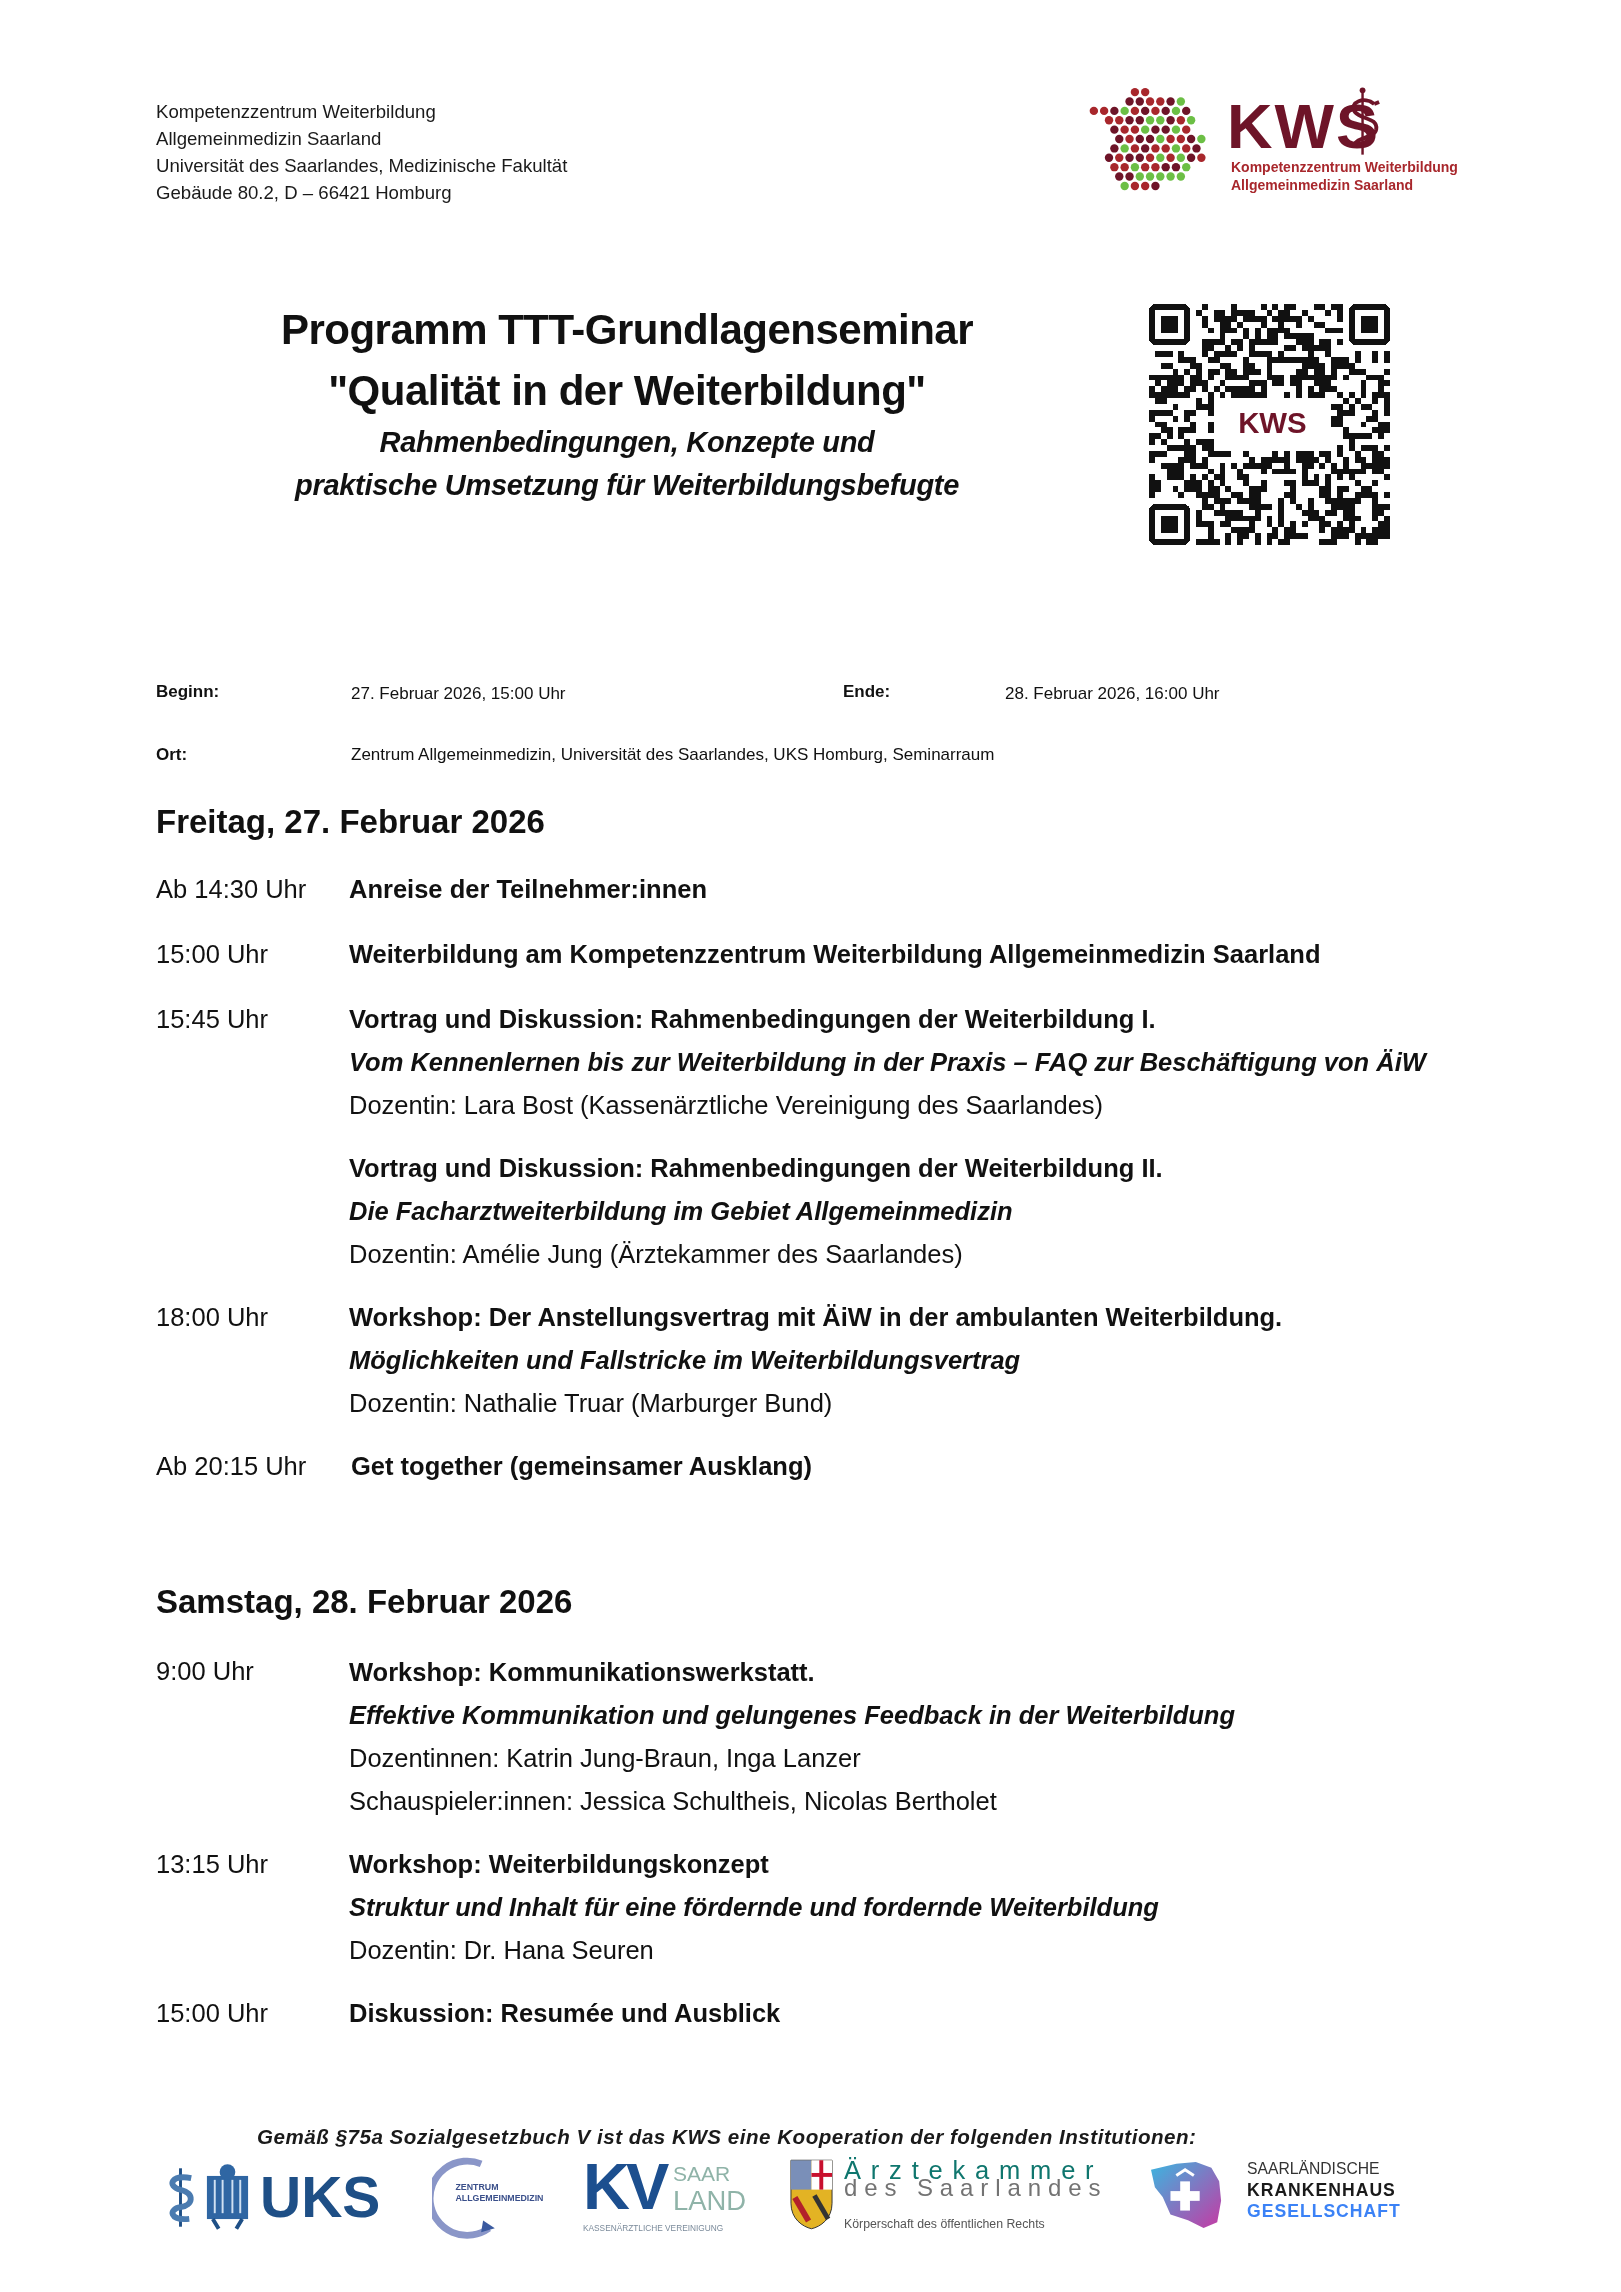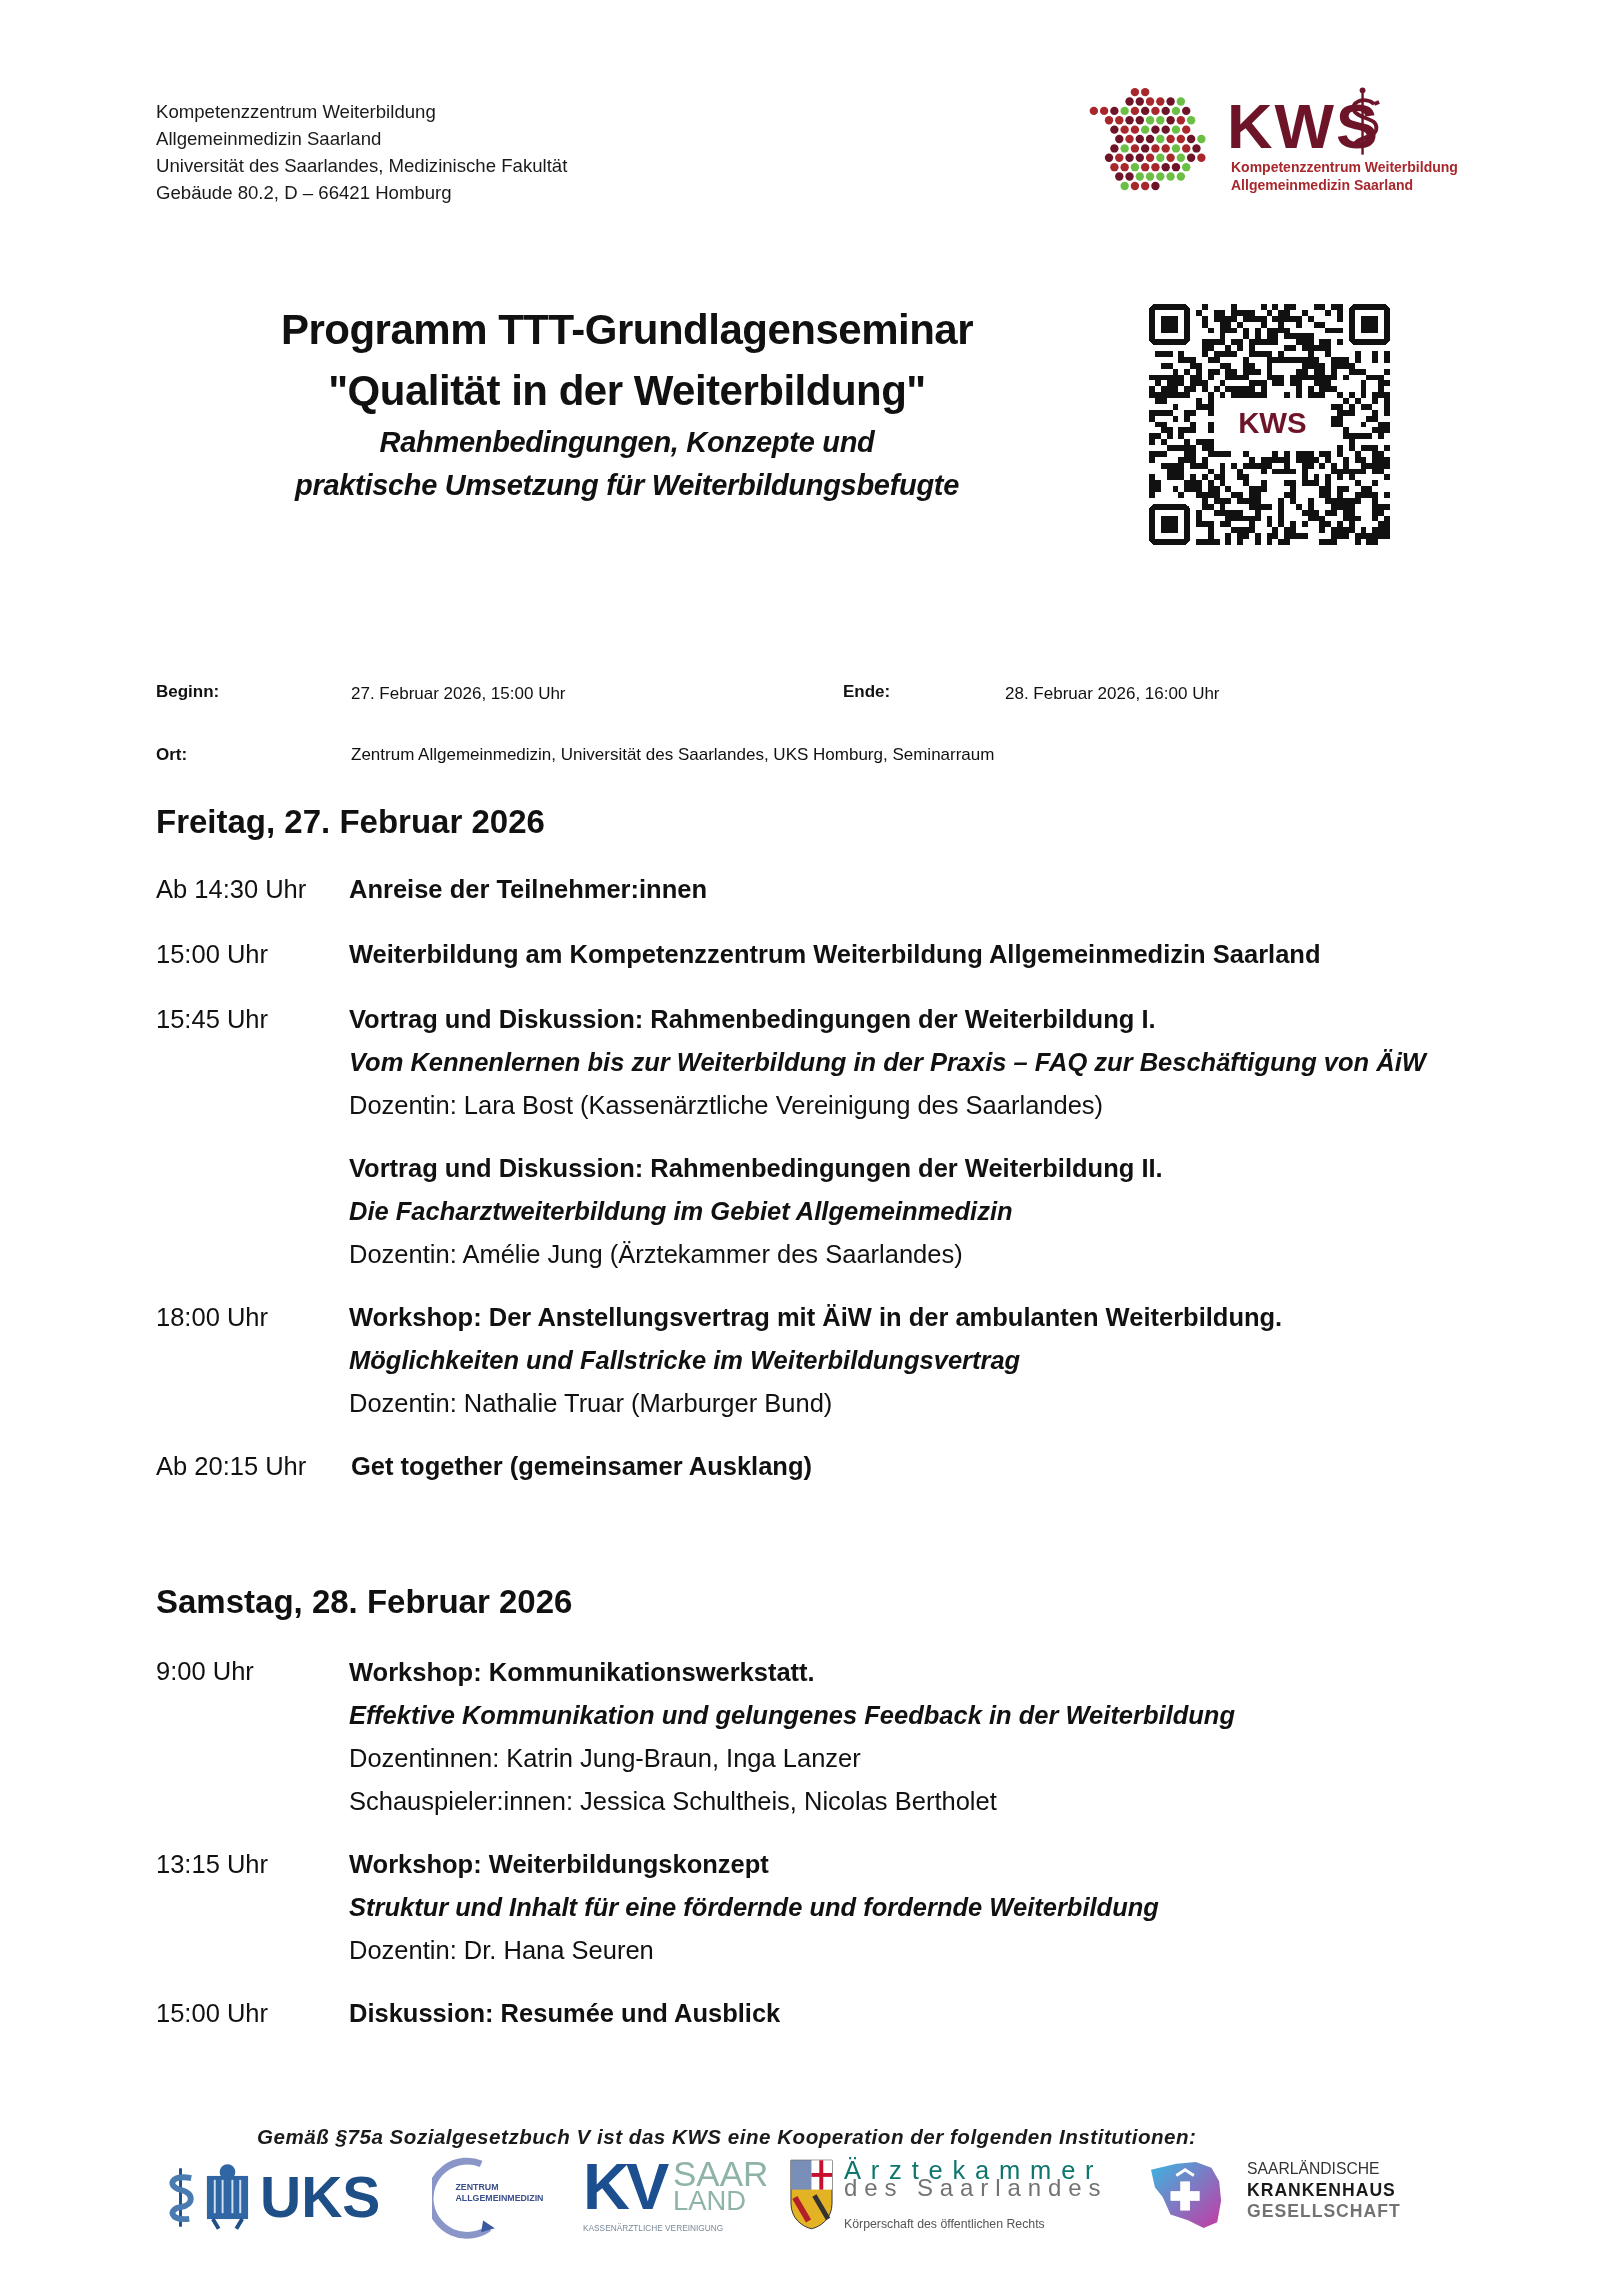--- a/index.html
+++ b/index.html
@@ -279,21 +279,21 @@
       <path d="M52 66 l12 8 l-14 4 z" fill="#3a5aa0"></path>
     </svg>
     <div class="abs" style="left:23.5px;top:25.5px;font-size:8.8px;font-weight:bold;color:#3a4f8a;line-height:11.8px;white-space:nowrap">
       <div>ZENTRUM</div>
       <div>ALLGEMEINMEDIZIN</div>
     </div>
   </div>
 
   <div class="abs" style="left:421px;top:0;width:172px;height:88px">
     <div class="abs" style="left:0;top:-3.9px;font-size:65px;font-weight:bold;color:#1c4f8f;line-height:69px;letter-spacing:-3.9px">KV</div>
-    <div class="abs" style="left:90px;top:3.9px;font-size:35px;color:#8fb3a8;line-height:27.4px">SAAR</div>
+    <div class="abs" style="left:90px;top:3.9px;font-size:21px;color:#8fb3a8;line-height:27.4px">SAAR</div>
     <div class="abs" style="left:90px;top:31px;font-size:27.4px;color:#8fb3a8;line-height:27.4px">LAND</div>
     <div class="abs" style="left:0;top:67px;font-size:8.3px;color:#7a8a9a;white-space:nowrap">KASSENÄRZTLICHE VEREINIGUNG</div>
   </div>
 
   <div class="abs" style="left:627px;top:0;width:333px;height:88px">
     <svg class="abs" style="left:0;top:2px;width:45px;height:73px" viewBox="0 0 46 74">
       <path d="M2 2 H44 V46 C44 62 32 70 23 72 C14 70 2 62 2 46 Z" fill="#e3b324" stroke="#333" stroke-width="1"></path>
       <rect x="2" y="2" width="21" height="30" fill="#7a8fb8"></rect>
       <rect x="23" y="2" width="21" height="30" fill="#ffffff"></rect>
       <rect x="31" y="2" width="4" height="30" fill="#c8102e"></rect>
@@ -314,16 +314,16 @@
           <stop offset="1" stop-color="#c53aa4"></stop>
         </linearGradient>
       </defs>
       <path d="M4 12 L30 6 L50 4 L66 10 L74 24 L76 44 L72 66 L58 72 L42 64 L24 58 L16 40 L8 30 Z" fill="url(#skgGrad)"></path>
       <rect x="34" y="24" width="10" height="30" fill="#ffffff"></rect>
       <rect x="24" y="34" width="30" height="10" fill="#ffffff"></rect>
       <path d="M30 18 L39 12 L48 18" fill="none" stroke="#ffffff" stroke-width="3"></path>
     </svg>
     <div class="abs" style="left:100px;top:2px;font-size:15.7px;color:#333;line-height:21.6px;white-space:nowrap">SAARLÄNDISCHE</div>
     <div class="abs" style="left:100px;top:23.5px;font-size:17.6px;font-weight:bold;color:#1a1a1a;line-height:21.6px;letter-spacing:1px;white-space:nowrap">KRANKENHAUS</div>
-    <div class="abs" style="left:100px;top:45px;font-size:17.6px;font-weight:bold;color:#737373;line-height:21.6px;letter-spacing:1px;white-space:nowrap">GESELLSCHAFT</div>
+    <div class="abs" style="left:100px;top:45px;font-size:17.6px;font-weight:bold;color:#3b82f6;line-height:21.6px;letter-spacing:1px;white-space:nowrap">GESELLSCHAFT</div>
   </div>
 </div>
 
 
 </body></html>

